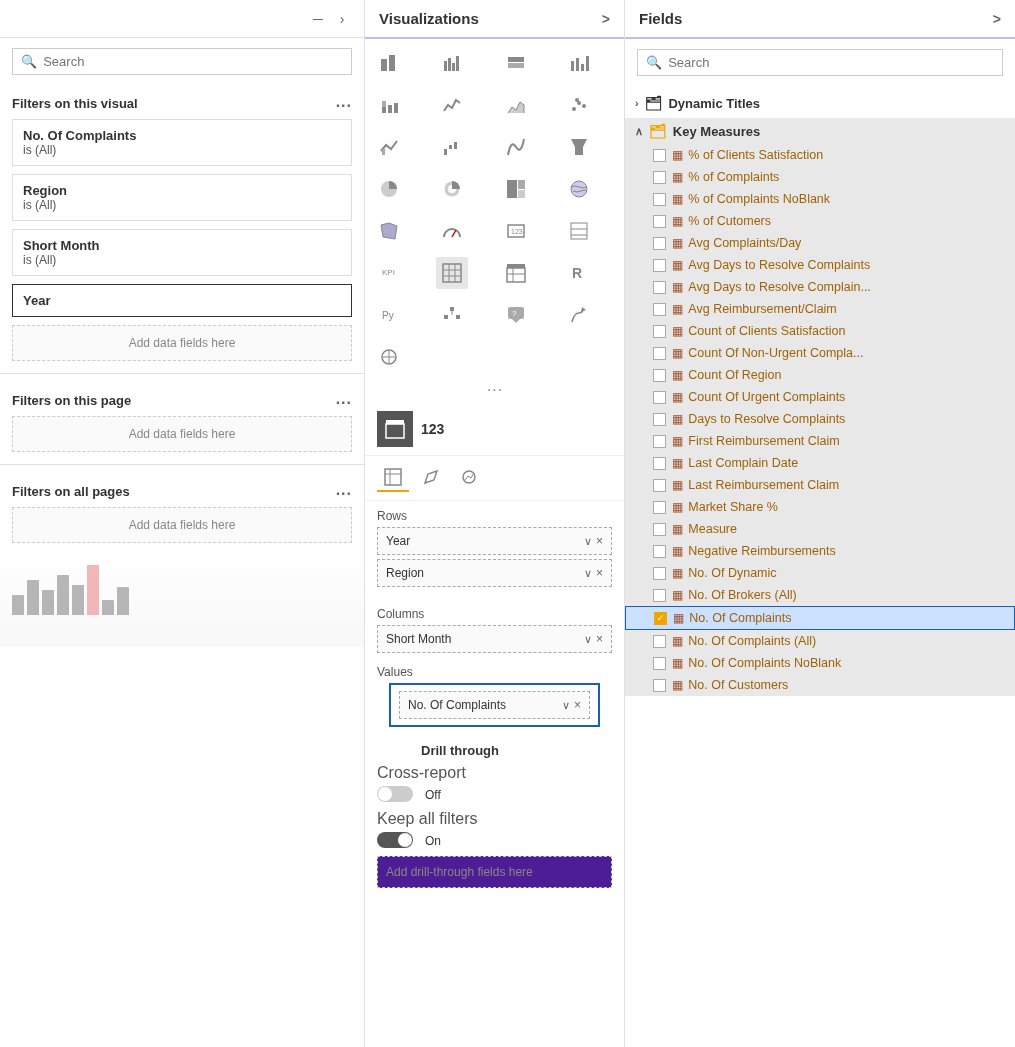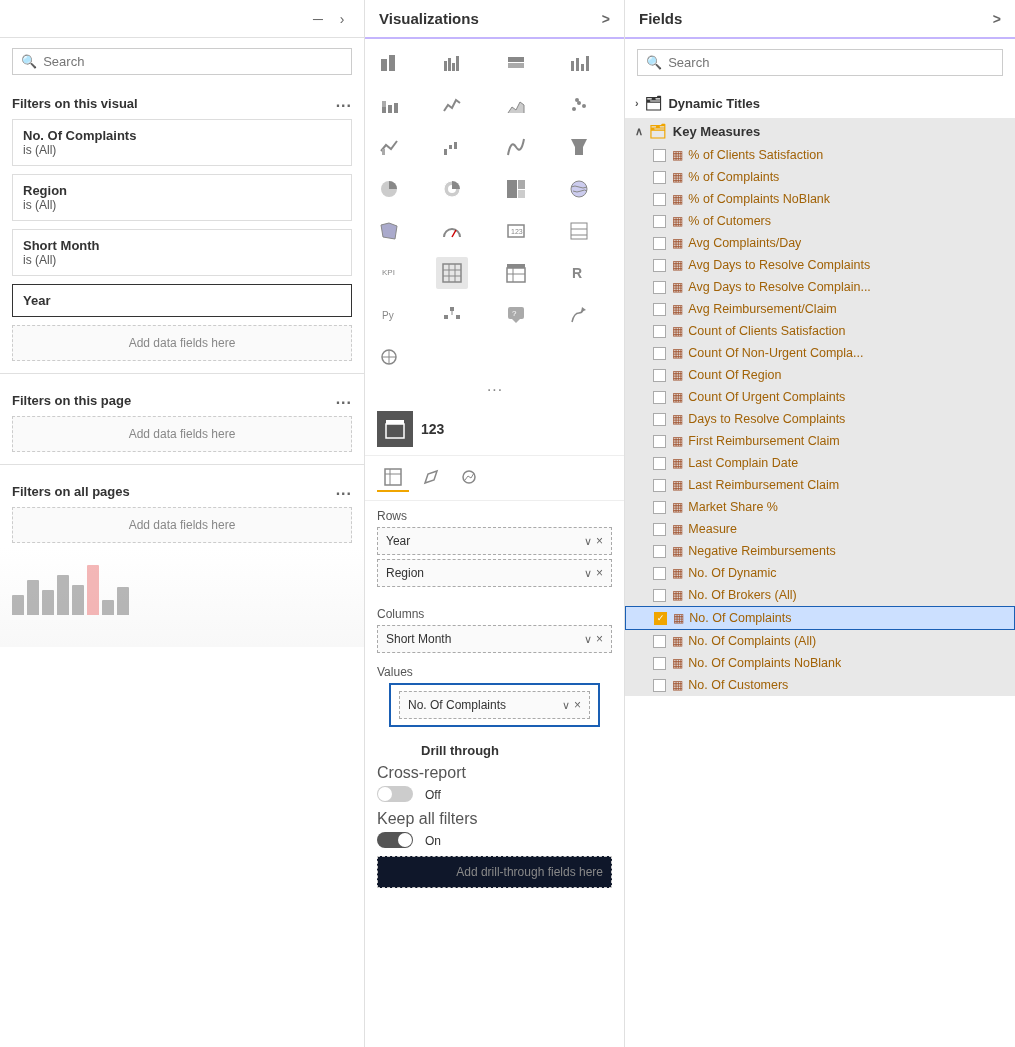--- a/index.html
+++ b/index.html
@@ -343,25 +343,25 @@
     .toggle.on .toggle-knob { left: 21px; }
 
     .toggle-label {
       font-size: 12px;
       color: #333;
     }
 
     .add-drill-card {
       border: 1px dashed #ccc;
       padding: 8px;
-      text-align: right;
+      text-align: left;
       color: #888;
       font-size: 12px;
       cursor: pointer;
-      background: #0f172a;
+      background: #4c1d95;
     }
 
     
     .fields-panel {
       flex: 1;
       background: #fff;
       display: flex;
       flex-direction: column;
       overflow: hidden;
     }

